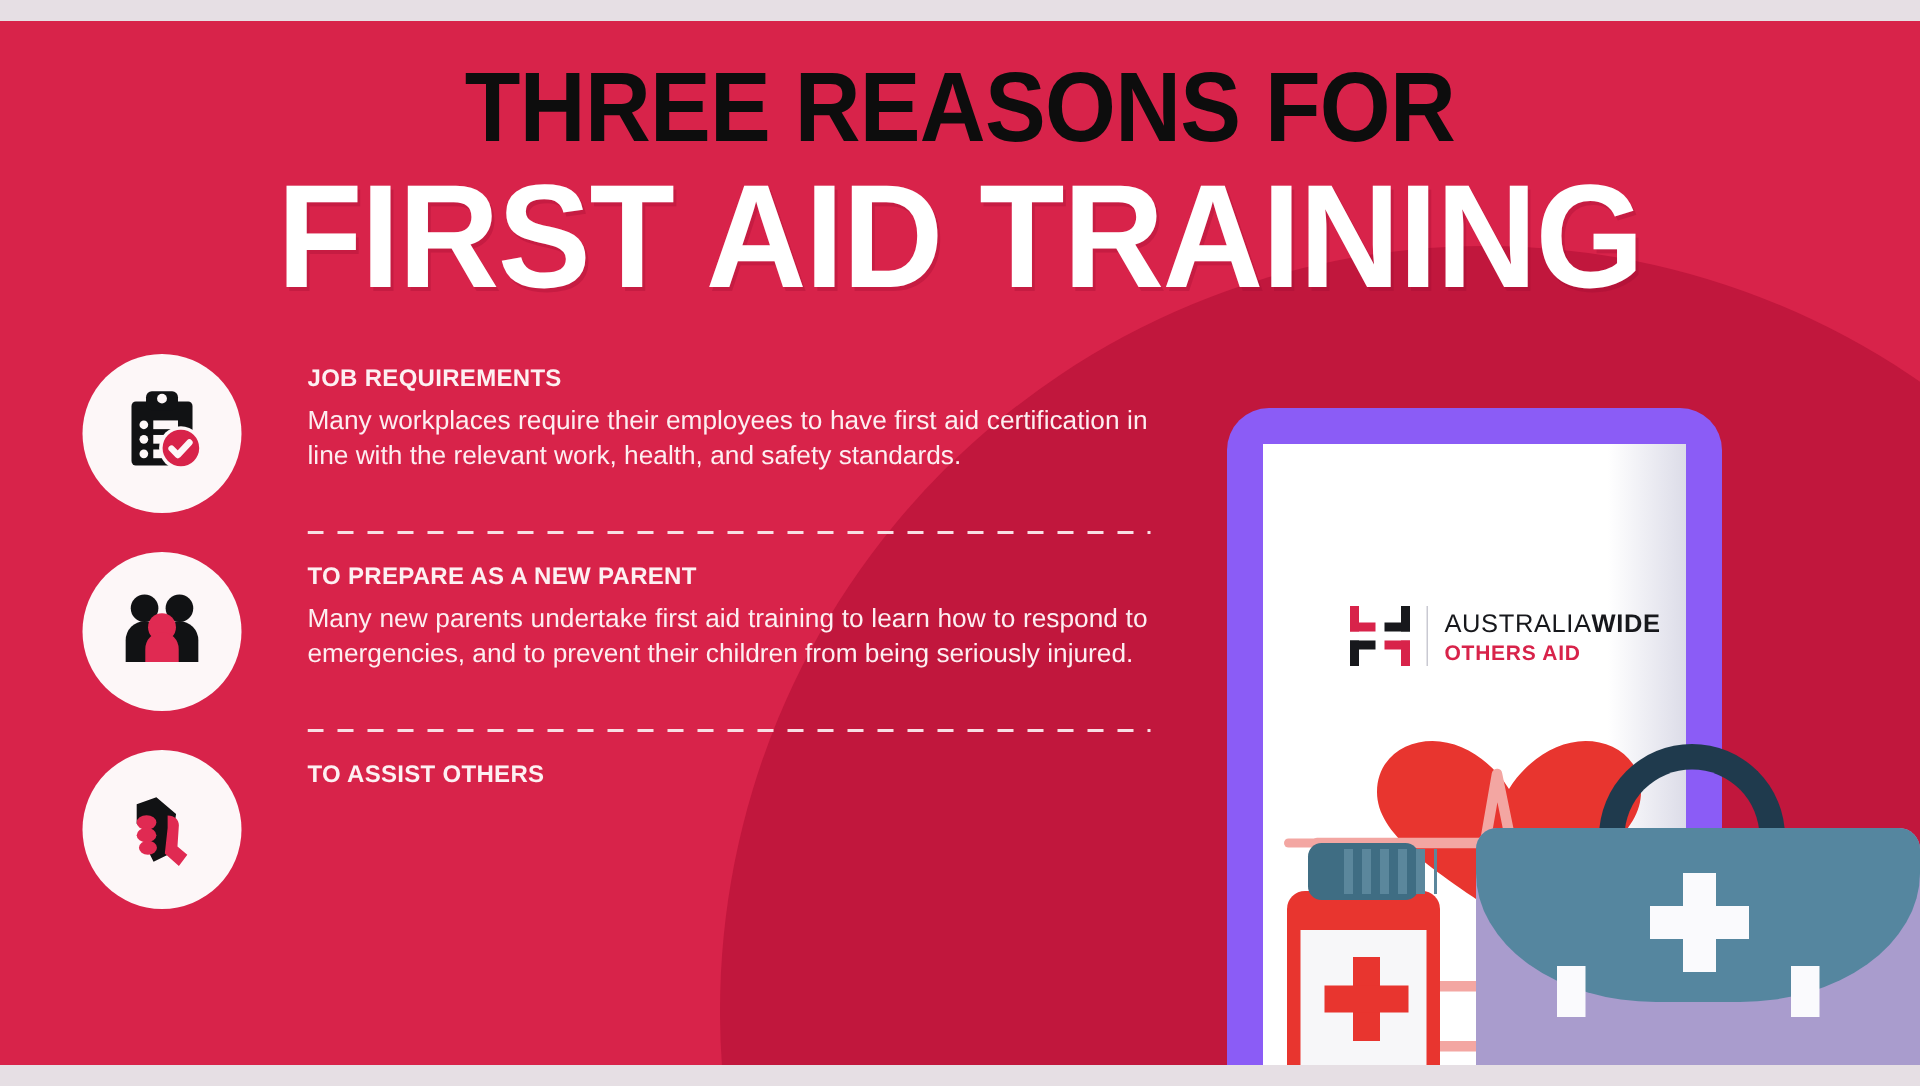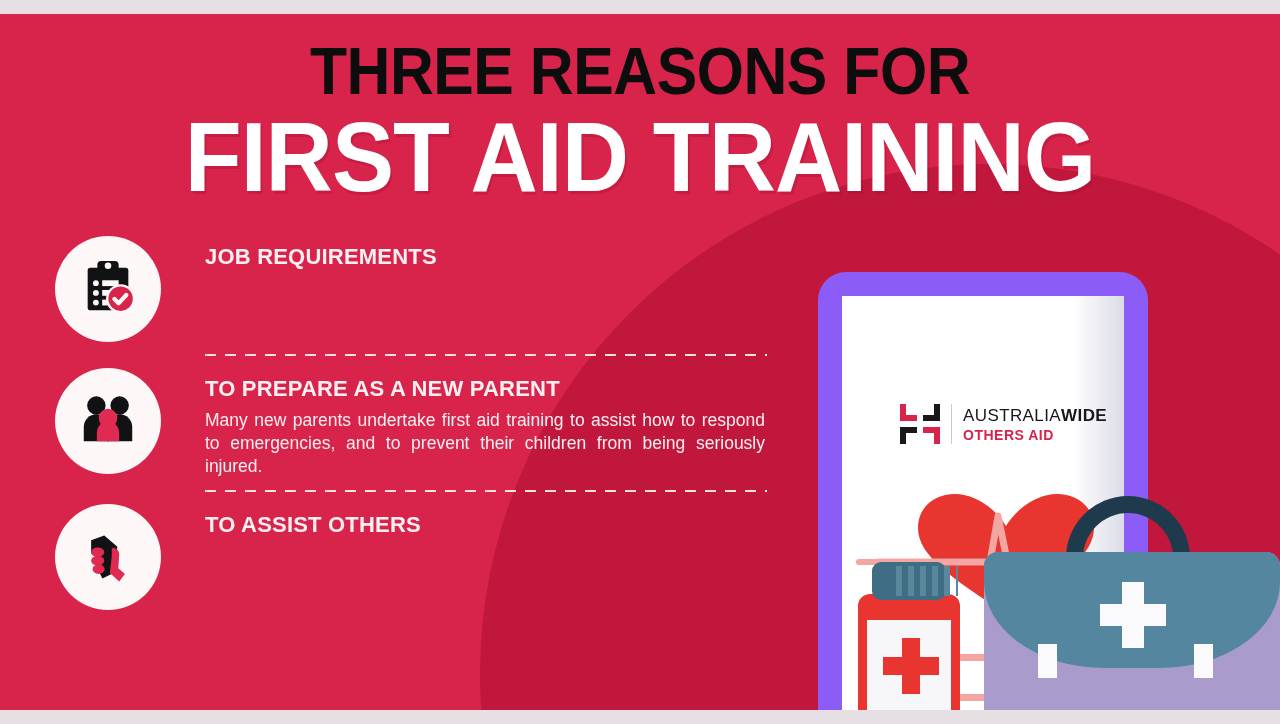--- a/index.html
+++ b/index.html
@@ -50,21 +50,21 @@
   .reason { position:relative; display:flex; align-items:flex-start; }
   .reason + .divider { margin:12px 0 12px 150px; }
 
   .bullet-circle {
     flex:0 0 auto; width:106px; height:106px; border-radius:50%;
     background:#fdf7f8; display:flex; align-items:center; justify-content:center;
     margin-right:44px;
   }
   .reason-body { flex:1 1 auto; padding-top:8px; }
   .reason-head {
-    font-size:22px; font-weight:700; color:#fdf0f2;
+    font-size:16px; font-weight:700; color:#fdf0f2;
     letter-spacing:0.2px; margin-bottom:7px;
   }
   .reason-text {
     font-size:17.5px; line-height:1.31; color:#fdeef1;
     text-align:justify; max-width:560px;
   }
   .divider {
     height:2px; width:562px;
     background-image:linear-gradient(to right,#f7dfe4 0 11px, transparent 11px 20px);
     background-size:20px 2px; background-repeat:repeat-x;
@@ -178,39 +178,40 @@
             <rect x="26" y="23" width="17" height="6" fill="#fdf7f8"></rect>
             <rect x="26" y="33" width="17" height="6" fill="#fdf7f8"></rect>
             <rect x="26" y="43" width="17" height="6" fill="#fdf7f8"></rect>
             <circle cx="45" cy="42" r="15" fill="#fdf7f8"></circle>
             <circle cx="45" cy="42" r="12.6" fill="#d8234a"></circle>
             <path d="M38.6 42.4l4.3 4.4 8-8.6" stroke="#fdf7f8" stroke-width="4.4" fill="none" stroke-linecap="round" stroke-linejoin="round"></path>
           </svg>
         </div>
         <div class="reason-body">
           <div class="reason-head">JOB REQUIREMENTS</div>
+          <div class="reason-text">Many workplaces require their employees to have first aid certification in line with the relevant work, health, and safety standards.</div>
         </div>
       </div>
 
       <div class="divider"></div>
 
       <div class="reason">
         <div class="bullet-circle">
           <svg width="62" height="62" viewBox="0 0 64 64" aria-hidden="true">
             <circle cx="20" cy="16" r="9.5" fill="#111214"></circle>
             <path d="M7 53V38a13 13 0 0 1 26 0v15z" fill="#111214"></path>
             <circle cx="44" cy="16" r="9.5" fill="#111214"></circle>
             <path d="M31 53V38a13 13 0 0 1 26 0v15z" fill="#111214"></path>
             <circle cx="32" cy="29" r="9.6" fill="#e02a52"></circle>
             <path d="M20.5 53V44a11.5 11.5 0 0 1 23 0v9z" fill="#e02a52"></path>
           </svg>
         </div>
         <div class="reason-body">
           <div class="reason-head">TO PREPARE AS A NEW PARENT</div>
-          <div class="reason-text">Many new parents undertake first aid training to assist how to respond to emergencies, and to prevent their children from being seriously injured.</div>
+          <div class="reason-text">Many new parents undertake first aid training to learn how to respond to emergencies, and to prevent their children from being seriously injured.</div>
         </div>
       </div>
 
       <div class="divider"></div>
 
       <div class="reason">
         <div class="bullet-circle">
           <svg width="60" height="60" viewBox="0 0 64 64" aria-hidden="true">
             <path d="M14 14l14-5 14 12-4 28-12 6-6-12 4-10-10-5z" fill="#111214"></path>
             <path d="M36 22c5 0 8 3 8 7l-1 15 7 6-6 8-10-9 2-18z" fill="#e02a52"></path>

